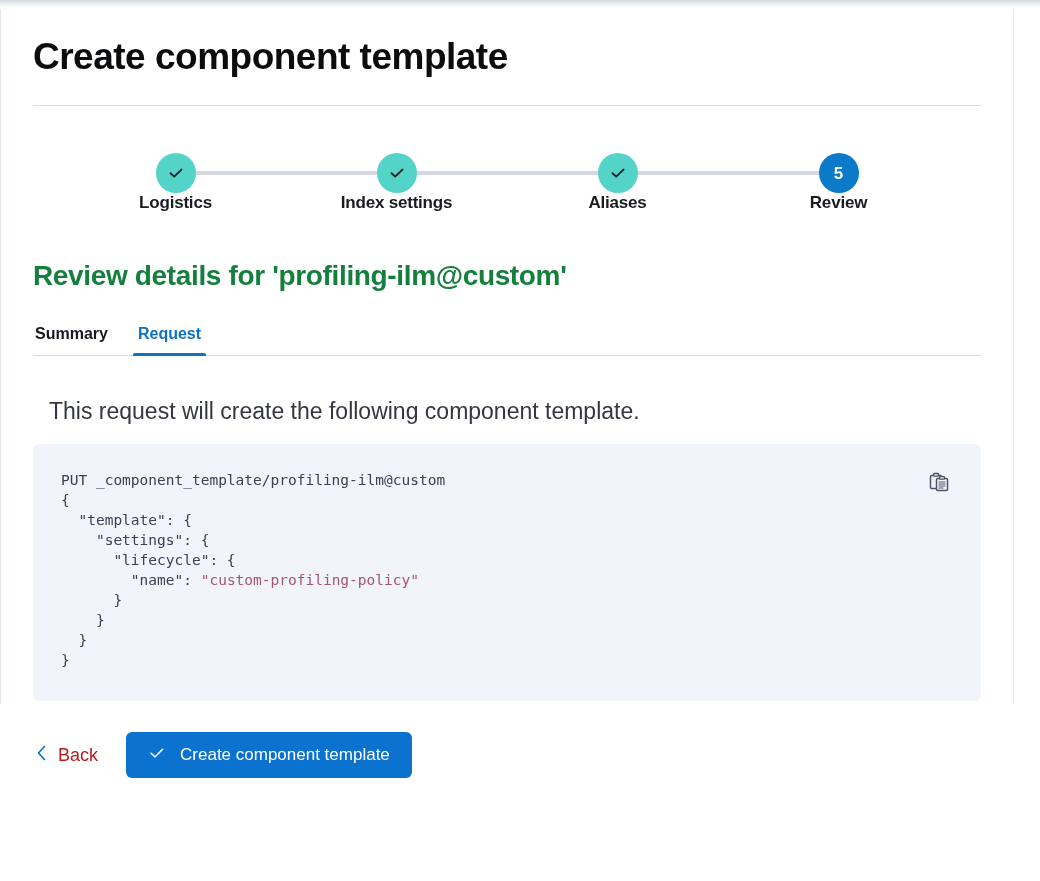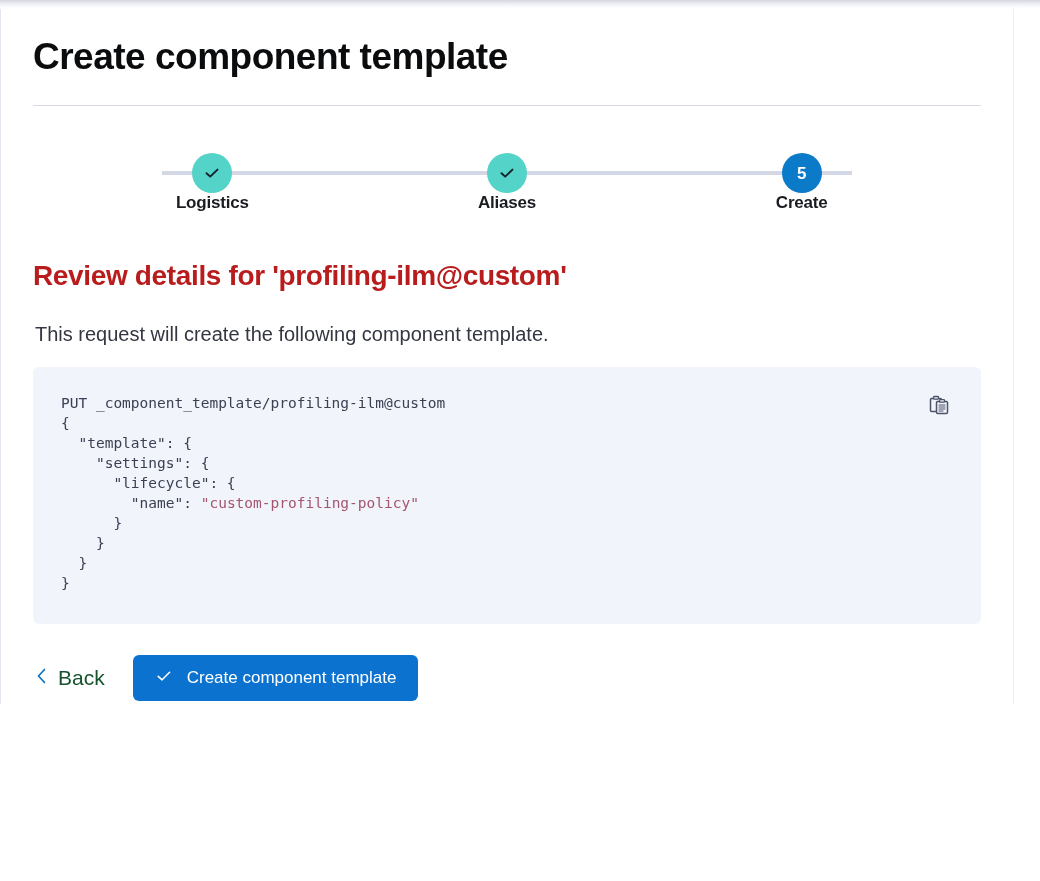--- a/index.html
+++ b/index.html
@@ -110,21 +110,21 @@
   }
 
   
   .section-title {
     margin: 0;
     padding-top: 46px;
     font-size: 28px;
     line-height: 34px;
     font-weight: 700;
     letter-spacing: -0.35px;
-    color: #b91c1c;
+    color: #15803d;
   }
 
   
   .tabs {
     margin-top: 28px;
     display: flex;
     align-items: flex-end;
     gap: 26px;
     border-bottom: 1px solid #d9dce8;
     position: relative;
@@ -149,23 +149,23 @@
     left: -3px;
     right: -3px;
     bottom: -1px;
     height: 3px;
     background: #0b72c4;
     border-radius: 2px 2px 0 0;
   }
 
   
   .desc {
-    margin: 2px;
+    margin: 16px;
     padding-top: 27px;
-    font-size: 20px;
+    font-size: 23px;
     line-height: 24px;
     color: #343741;
   }
 
   
   .code-block {
     margin-top: 21px;
     background: #f1f4fb;
     border-radius: 6px;
     position: relative;
@@ -200,22 +200,22 @@
   .actions {
     margin-top: 31px;
     display: flex;
     align-items: center;
     gap: 26px;
   }
   .back-link {
     display: flex;
     align-items: center;
     gap: 10px;
-    color: #14532d;
-    font-size: 21px;
+    color: #b91c1c;
+    font-size: 18px;
     font-weight: 400;
     cursor: pointer;
     background: none;
     border: none;
     font-family: inherit;
     padding: 6px 2px;
   }
   .primary-btn {
     display: flex;
     align-items: center;
@@ -248,43 +248,57 @@
         <div class="step-circle">
           <span class="step-check">
             <svg width="20" height="20" viewBox="0 0 20 20" fill="none">
               <path d="M4.5 10.2 L8.2 13.6 L15.5 6.6" stroke="#15202b" stroke-width="1.9" stroke-linecap="round" stroke-linejoin="round"></path>
             </svg>
           </span>
         </div>
         <div class="step-label">Logistics</div>
       </div>
 
+      <div class="step">
+        <div class="step-circle">
+          <span class="step-check">
+            <svg width="20" height="20" viewBox="0 0 20 20" fill="none">
+              <path d="M4.5 10.2 L8.2 13.6 L15.5 6.6" stroke="#15202b" stroke-width="1.9" stroke-linecap="round" stroke-linejoin="round"></path>
+            </svg>
+          </span>
+        </div>
+        <div class="step-label">Index settings</div>
+      </div>
 
       <div class="step">
         <div class="step-circle">
           <span class="step-check">
             <svg width="20" height="20" viewBox="0 0 20 20" fill="none">
               <path d="M4.5 10.2 L8.2 13.6 L15.5 6.6" stroke="#15202b" stroke-width="1.9" stroke-linecap="round" stroke-linejoin="round"></path>
             </svg>
           </span>
         </div>
         <div class="step-label">Aliases</div>
       </div>
 
 
       <div class="step">
         <div class="step-circle current">
           <span class="num">5</span>
         </div>
-        <div class="step-label">Create</div>
+        <div class="step-label">Review</div>
       </div>
     </div>
 
     <h2 class="section-title">Review details for 'profiling-ilm@custom'</h2>
 
+    <div class="tabs">
+      <button class="tab">Summary</button>
+      <button class="tab active">Request</button>
+    </div>
 
     <p class="desc">This request will create the following component template.</p>
 
     <div class="code-block">
       <pre><span>PUT _component_template/profiling-ilm@custom</span>
 <span>{
   "template": {
     "settings": {
       "lifecycle": {
         "name": </span><span class="str">"custom-profiling-policy"</span><span>

